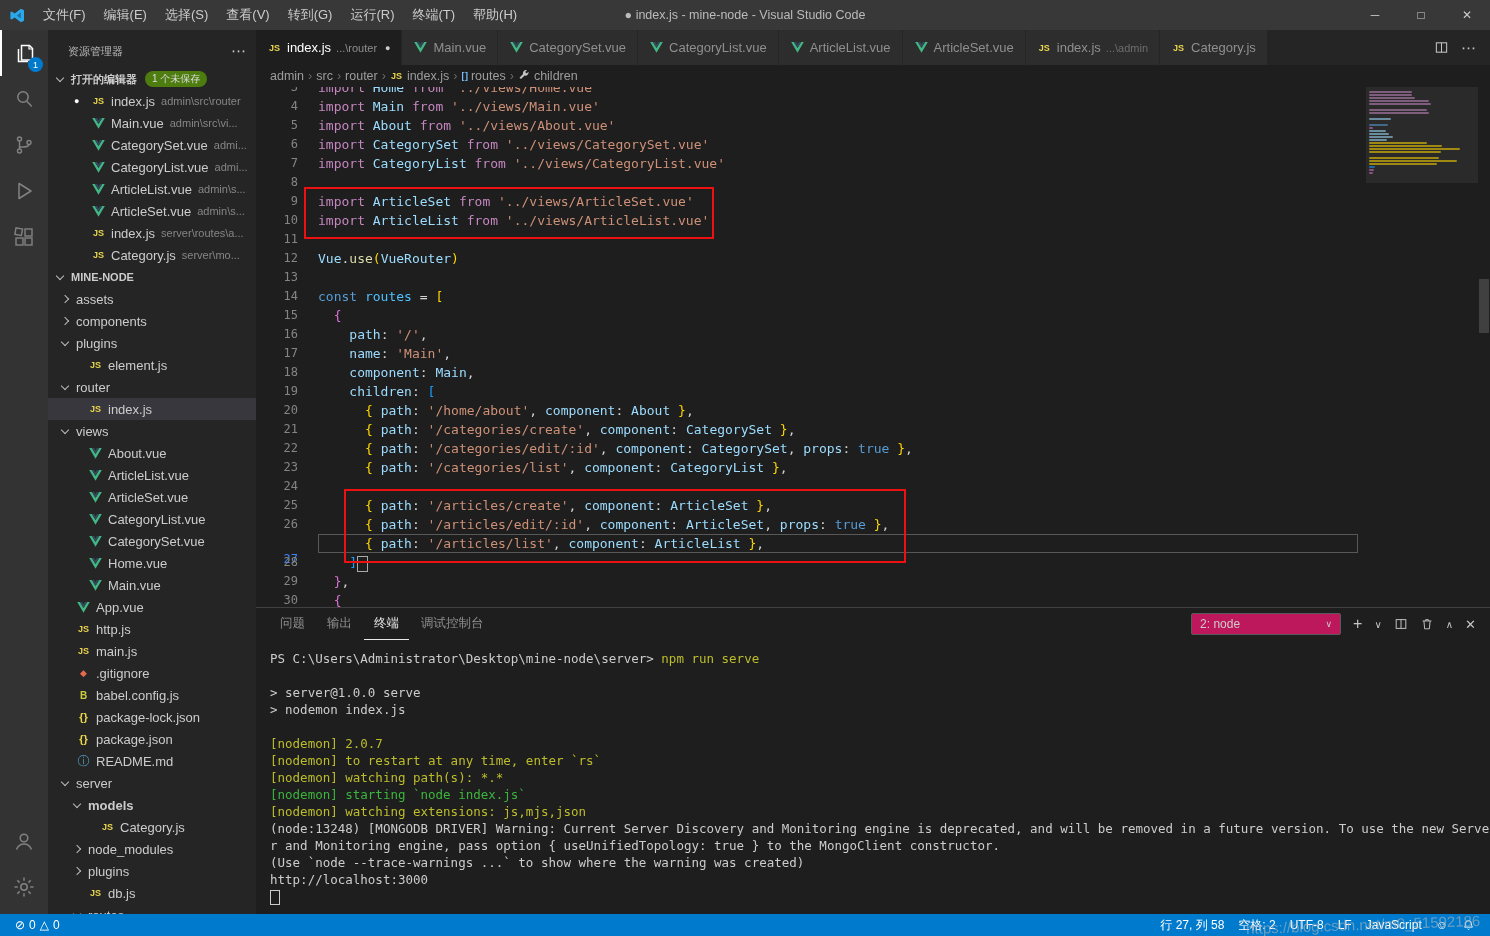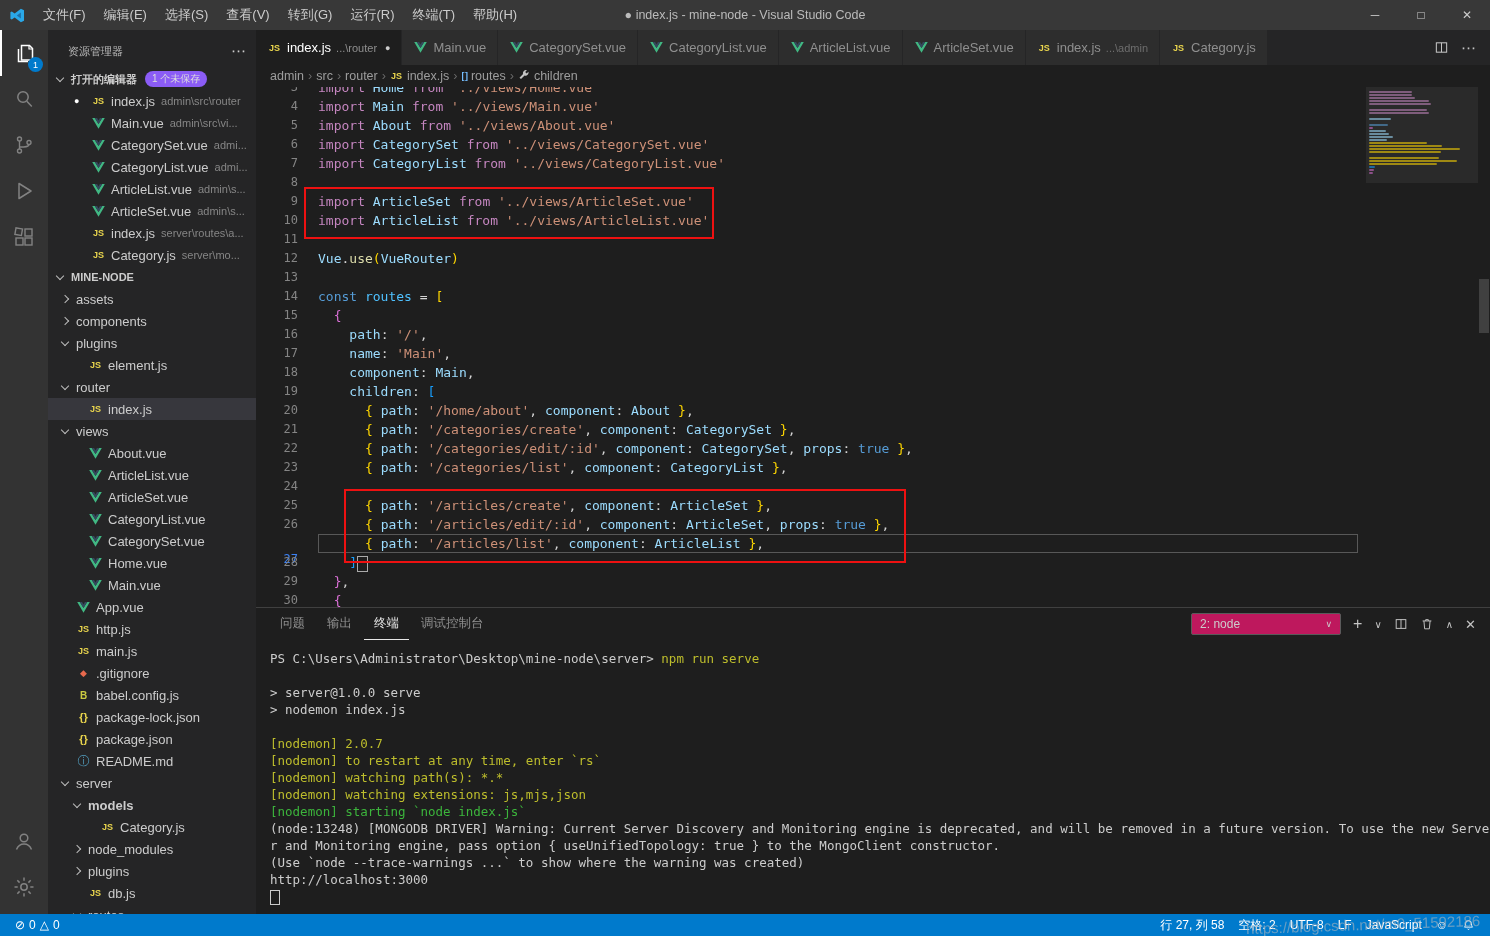--- a/index.html
+++ b/index.html
@@ -22,21 +22,21 @@
   .ab-item.active{color:#ffffff;border-left:2px solid #ffffff;padding-right:2px;}
   .ab-badge{position:absolute;bottom:4px;right:5px;background:#007acc;color:#fff;border-radius:50%;width:15px;height:15px;
     font-size:9px;display:flex;align-items:center;justify-content:center;}
   .ab-bottom{margin-top:auto;margin-bottom:4px;display:flex;flex-direction:column;align-items:center;}
 
   
   .sidebar{width:208px;background:#252526;color:#cccccc;flex:none;font-size:13px;overflow:hidden;}
   .sb-title{height:34px;display:flex;align-items:center;padding:4px 10px 0 20px;font-size:11px;color:#b8b8b8;}
   .sb-more{margin-left:auto;font-size:15px;color:#cccccc;}
   .section-header{height:22px;display:flex;align-items:center;font-weight:bold;font-size:11px;color:#cccccc;padding-left:5px;}
-  .badge-pill{background:#8b5cf6;border-radius:9px;padding:1px 7px;font-size:10px;font-weight:normal;margin-left:8px;color:#dddddd;white-space:nowrap;}
+  .badge-pill{background:#4d7c0f;border-radius:9px;padding:1px 7px;font-size:10px;font-weight:normal;margin-left:8px;color:#dddddd;white-space:nowrap;}
   .chv{width:5px;height:5px;border-right:1.4px solid #bcbcbc;border-bottom:1.4px solid #bcbcbc;display:inline-block;flex:none;margin:0 8px 0 4px;}
   .chv.down{transform:rotate(45deg);margin-top:-2px;}
   .chv.right{transform:rotate(-45deg);}
   .oe-row{height:22px;display:flex;align-items:center;padding-left:26px;white-space:nowrap;overflow:hidden;}
   .oe-dot{width:16px;font-size:9px;color:#ffffff;flex:none;}
   .oe-name{margin:0 6px 0 0;}
   .oe-desc{color:#868686;font-size:11px;overflow:hidden;text-overflow:clip;}
   .tree-row{height:22px;display:flex;align-items:center;white-space:nowrap;overflow:hidden;}
   .tree-row.selected{background:#37373d;}
   .tree-spacer{width:17px;flex:none;}
@@ -753,22 +753,22 @@
         </div>
         <div class="terminal" id="terminal">
             <div class="term-line"><span class="tm-tp">PS C:\Users\Administrator\Desktop\mine-node\server&gt; </span><span class="tm-ty">npm run serve</span></div>
             <div class="term-line">&nbsp;</div>
             <div class="term-line"><span class="tm-tp">&gt; server@1.0.0 serve</span></div>
             <div class="term-line"><span class="tm-tp">&gt; nodemon index.js</span></div>
             <div class="term-line">&nbsp;</div>
             <div class="term-line"><span class="tm-ty">[nodemon] 2.0.7</span></div>
             <div class="term-line"><span class="tm-ty">[nodemon] to restart at any time, enter `rs`</span></div>
             <div class="term-line"><span class="tm-ty">[nodemon] watching path(s): *.*</span></div>
+            <div class="term-line"><span class="tm-tg">[nodemon] starting `node index.js`</span></div>
             <div class="term-line"><span class="tm-ty">[nodemon] watching extensions: js,mjs,json</span></div>
-            <div class="term-line"><span class="tm-tg">[nodemon] starting `node index.js`</span></div>
             <div class="term-line"><span class="tm-tp">(node:13248) [MONGODB DRIVER] Warning: Current Server Discovery and Monitoring engine is deprecated, and will be removed in a future version. To use the new Server Discove</span></div>
             <div class="term-line"><span class="tm-tp">r and Monitoring engine, pass option { useUnifiedTopology: true } to the MongoClient constructor.</span></div>
             <div class="term-line"><span class="tm-tp">(Use `node --trace-warnings ...` to show where the warning was created)</span></div>
             <div class="term-line"><span class="tm-tp">http://localhost:3000</span></div>
             <div class="term-line"><span class="term-cursor"></span></div>
           </div>
       </div>
     </div>
   </div>
 

